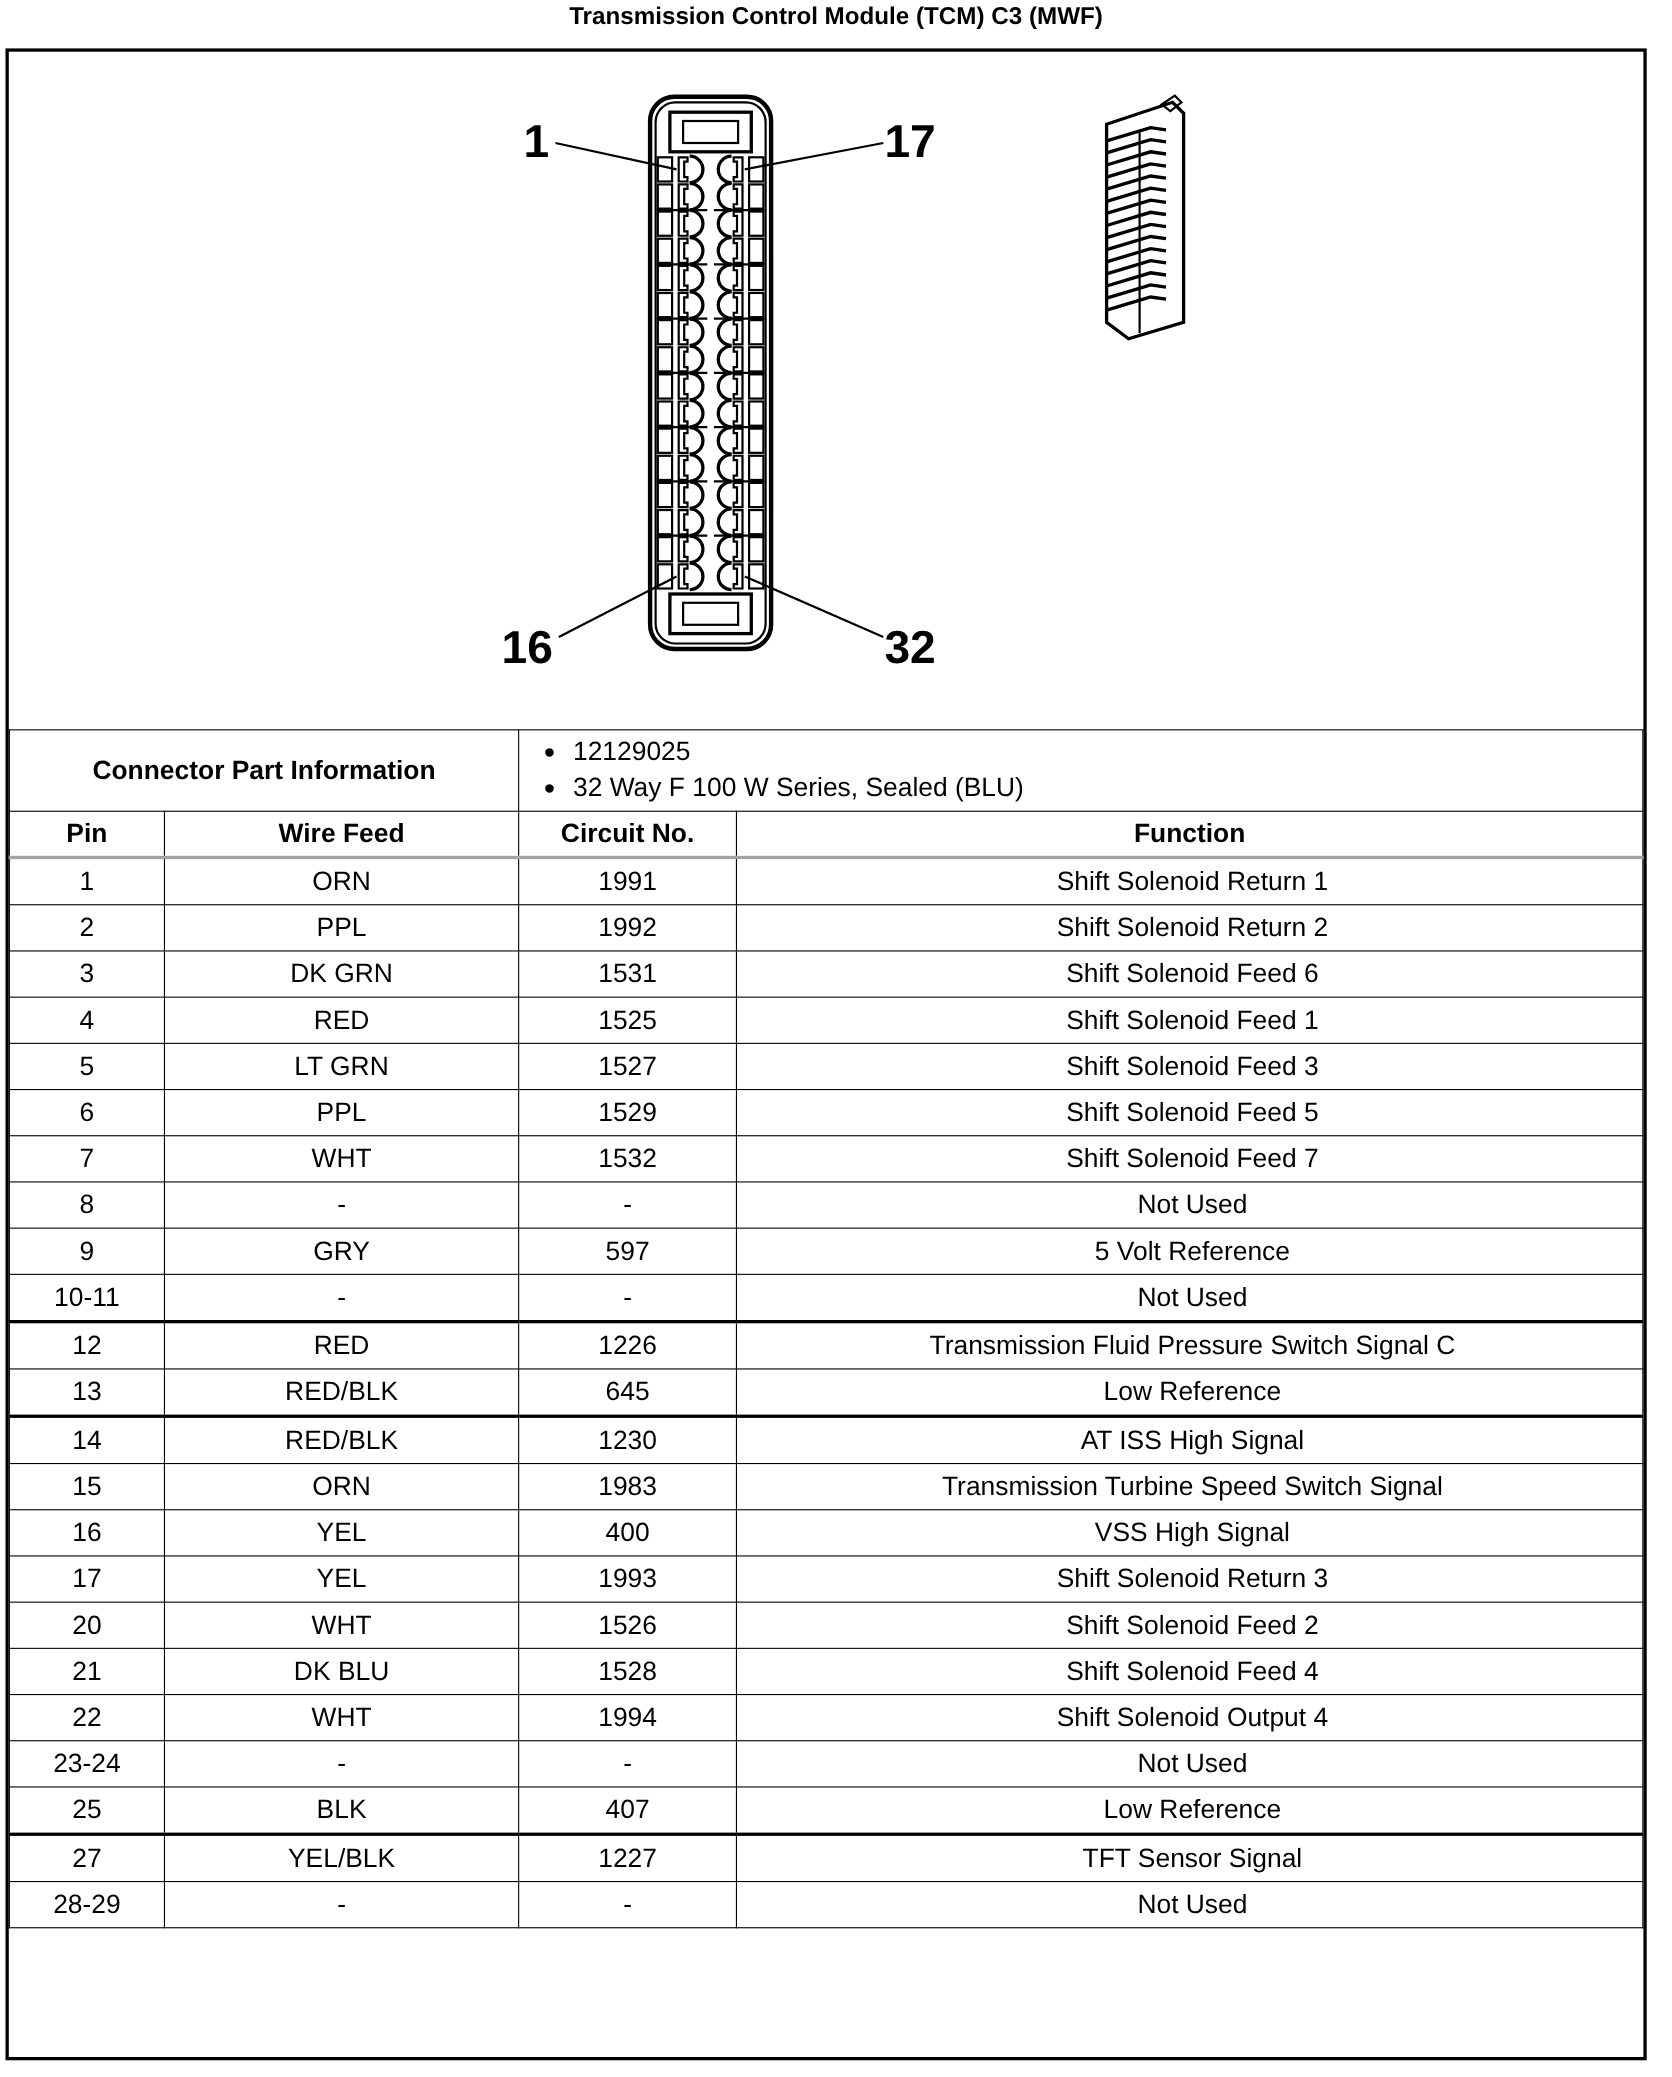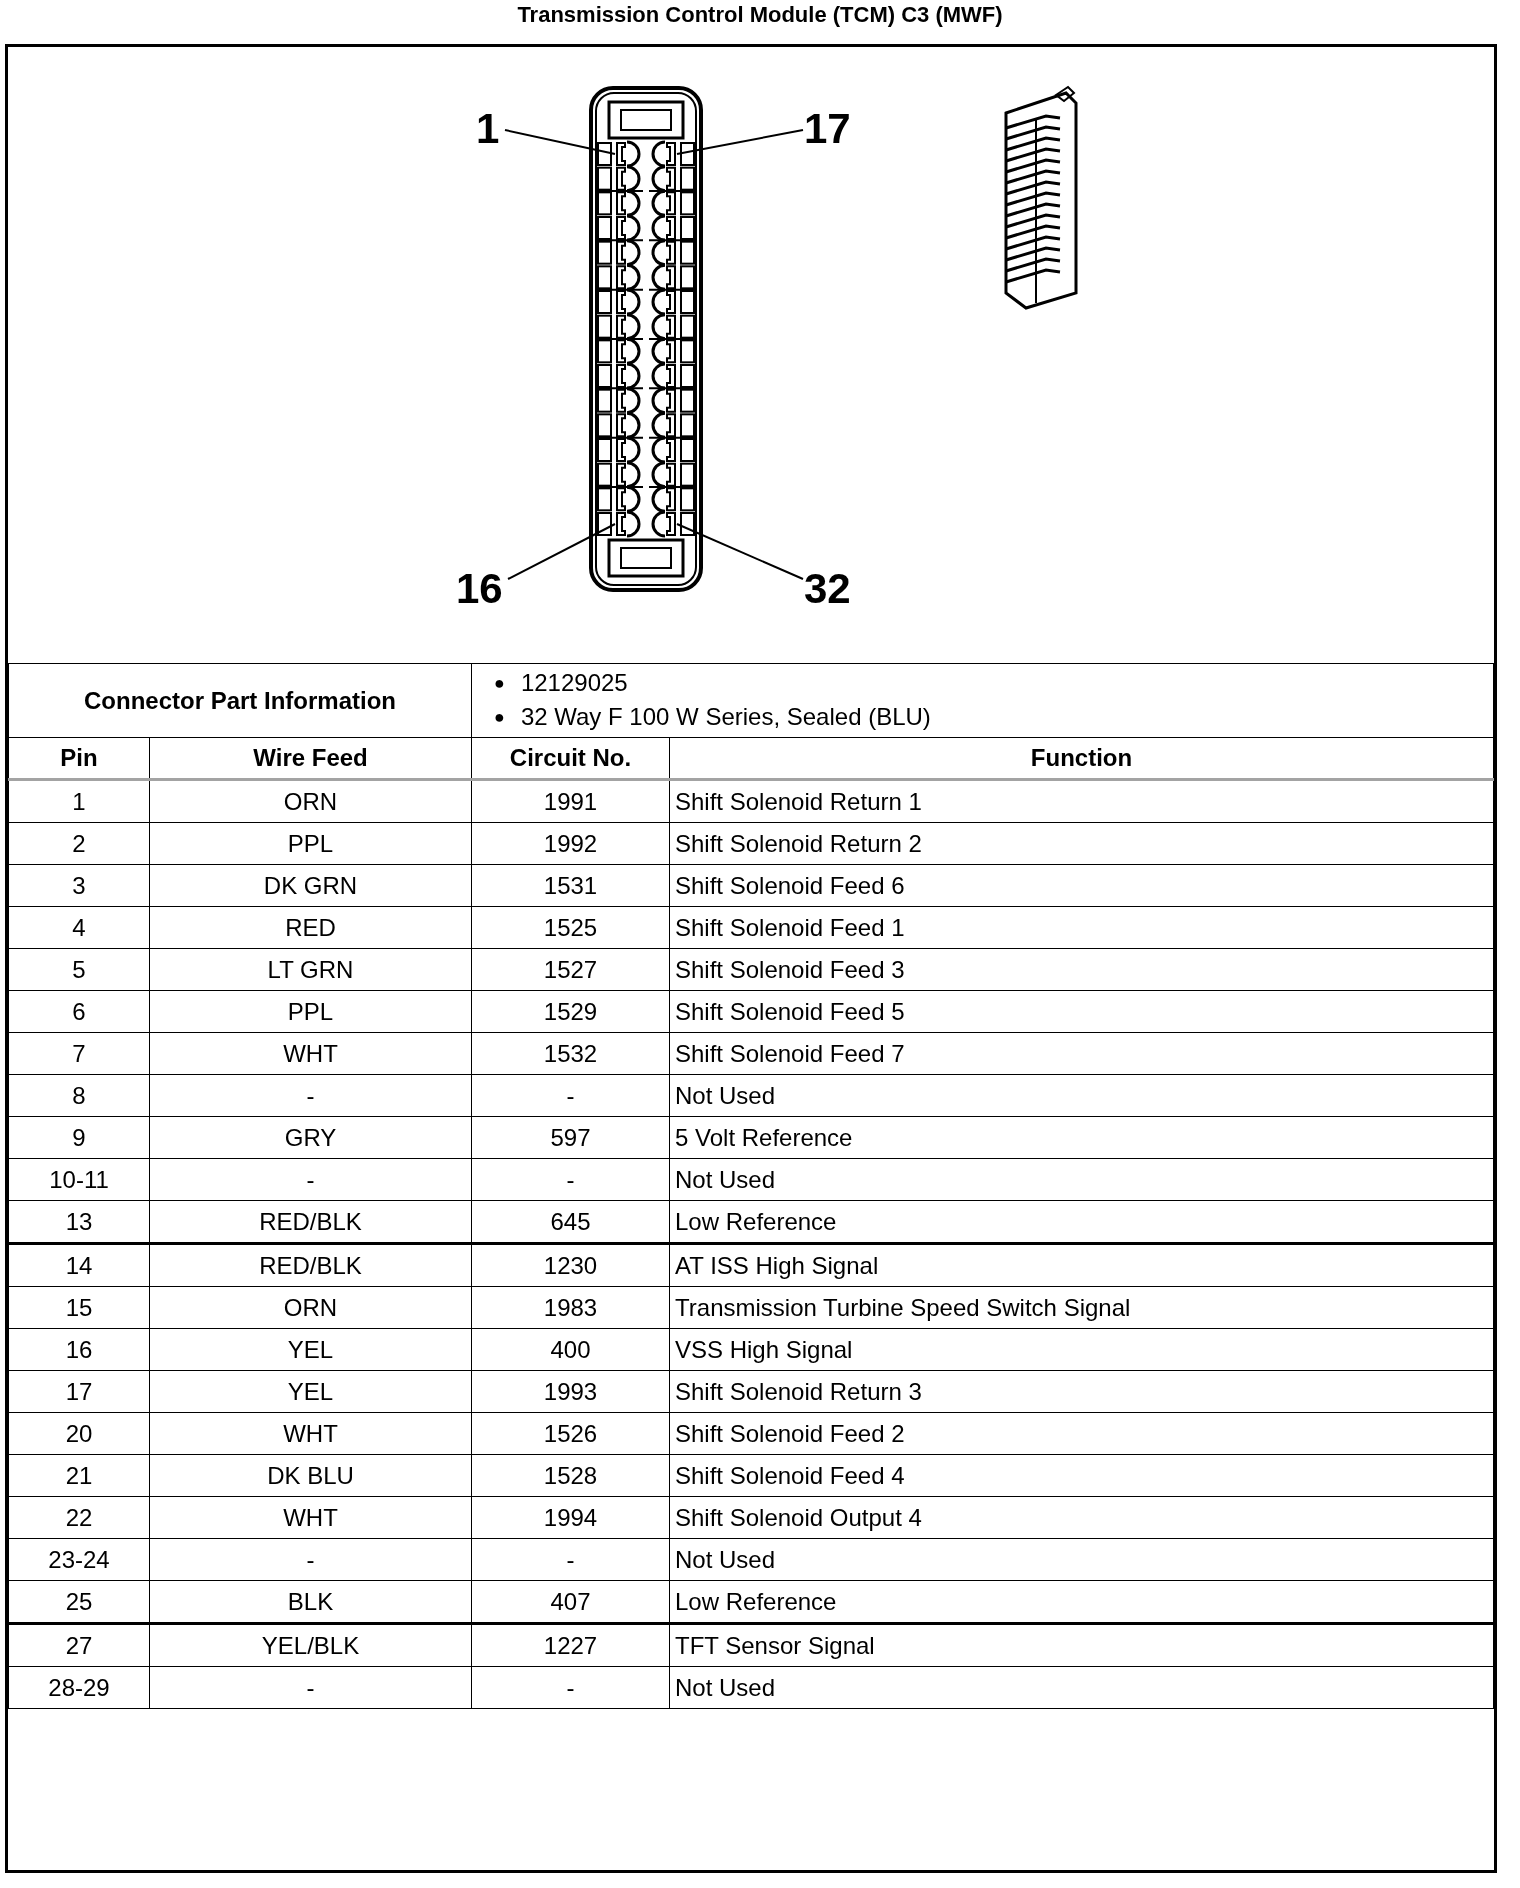--- a/index.html
+++ b/index.html
@@ -6,21 +6,21 @@
   body { width:1520px; height:1888px; position:relative; font-family:"Liberation Sans", sans-serif; color:#000; overflow:hidden; }
   .title { position:absolute; left:0; width:1520px; top:2px; text-align:center; font-weight:bold; font-size:22px; }
   .frame { position:absolute; left:5px; top:44px; width:1492px; height:1829px; border:3px solid #000; box-sizing:border-box; }
   .diagram { position:absolute; left:0; top:0; width:100%; height:616px; }
   .pinlabel { position:absolute; font-weight:bold; font-size:42px; }
   table { position:absolute; left:0; top:616px; width:100%; border-collapse:collapse; table-layout:fixed; }
   td, th { border:1px solid #000; font-size:24px; height:41px; padding:0; }
   th { font-weight:bold; }
   tr.thick td { border-top:3px solid #000; }
   .c { text-align:center; }
-  .fn { text-align:left; padding-left:5px; }
+  .fn { text-align:center; padding-left:5px; }
   .info-label { font-weight:bold; text-align:center; height:73px; }
   .info-list { text-align:left; padding-left:22px; line-height:32px; }
   .info-list div::before { content:"\25CF"; font-size:18px; margin-right:16px; position:relative; top:-2px; }
   thead tr.hdr th { border-bottom:3px solid #a3a3a3; height:40px; }
 </style>
 </head>
 <body>
 
 <div class="title">Transmission Control Module (TCM) C3 (MWF)</div>
 
@@ -252,20 +252,26 @@
           <td class="c">GRY</td>
           <td class="c">597</td>
           <td class="fn">5 Volt Reference</td>
         </tr>
         <tr>
           <td class="c">10-11</td>
           <td class="c">-</td>
           <td class="c">-</td>
           <td class="fn">Not Used</td>
         </tr>
+        <tr class="thick">
+          <td class="c">12</td>
+          <td class="c">RED</td>
+          <td class="c">1226</td>
+          <td class="fn">Transmission Fluid Pressure Switch Signal C</td>
+        </tr>
         <tr>
           <td class="c">13</td>
           <td class="c">RED/BLK</td>
           <td class="c">645</td>
           <td class="fn">Low Reference</td>
         </tr>
         <tr class="thick">
           <td class="c">14</td>
           <td class="c">RED/BLK</td>
           <td class="c">1230</td>

